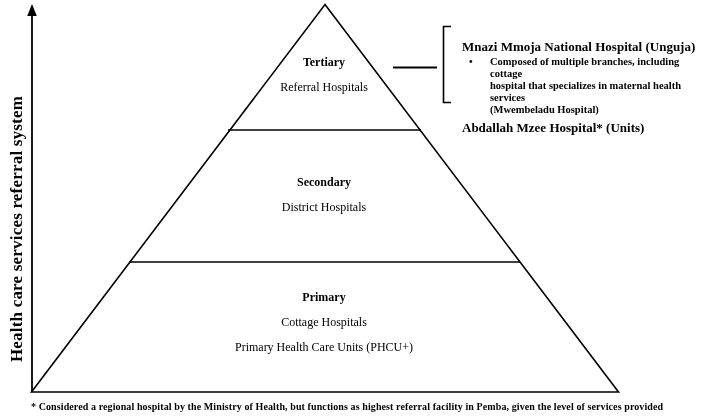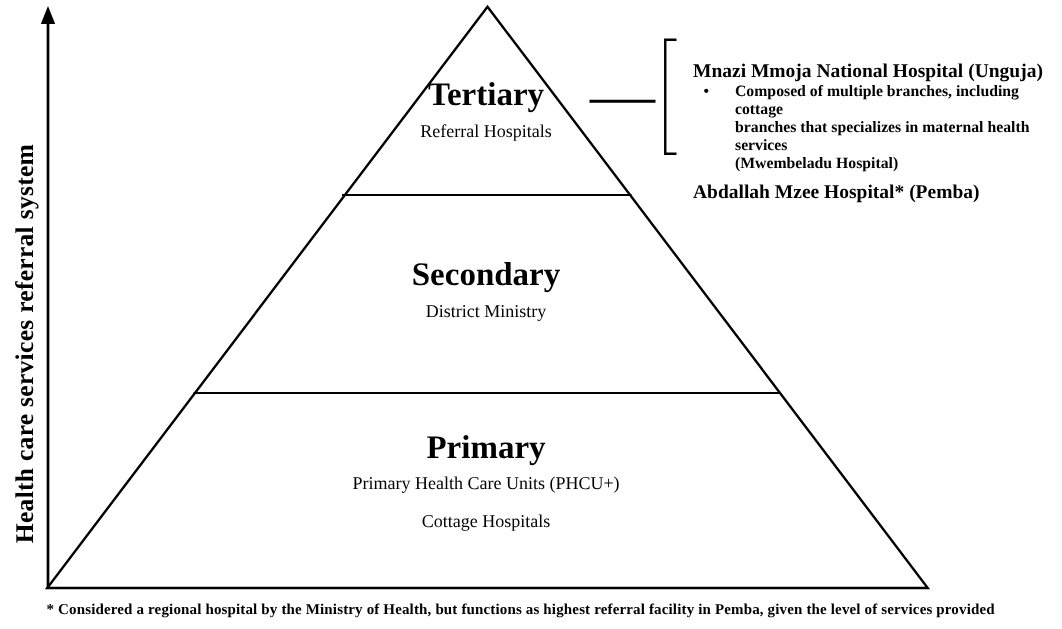--- a/index.html
+++ b/index.html
@@ -35,21 +35,21 @@
     transform: translateX(-50%);
     text-align: center;
     white-space: nowrap;
     line-height: 25px;
   }
   .tier-tertiary  { top: 50px; }
   .tier-secondary { top: 170px; text-align: center; }
   .tier-primary   { top: 285px; }
   .tier-title {
     font-weight: bold;
-    font-size: 22px;
+    font-size: 12px;
   }
   .tier-sub {
     font-size: 12px;
   }
   .annotation {
     position: absolute;
     left: 462px;
     top: 40px;
     width: 242px;
   }
@@ -107,37 +107,37 @@
 
   <div class="axis-label">Health care services referral system</div>
 
   <div class="tier tier-tertiary">
     <div class="tier-title">Tertiary</div>
     <div class="tier-sub">Referral Hospitals</div>
   </div>
 
   <div class="tier tier-secondary">
     <div class="tier-title">Secondary</div>
-    <div class="tier-sub">District Ministry</div>
+    <div class="tier-sub">District Hospitals</div>
   </div>
 
   <div class="tier tier-primary">
     <div class="tier-title">Primary</div>
+    <div class="tier-sub">Cottage Hospitals</div>
     <div class="tier-sub">Primary Health Care Units (PHCU+)</div>
-    <div class="tier-sub">Cottage Hospitals</div>
   </div>
 
   <div class="annotation">
     <div class="ann-main">Mnazi Mmoja National Hospital (Unguja)</div>
     <div class="ann-bullet">
       <span class="bullet-glyph">•</span>
       <span>
         <div>Composed of multiple branches, including cottage</div>
-        <div>branches that specializes in maternal health services</div>
+        <div>hospital that specializes in maternal health services</div>
         <div>(Mwembeladu Hospital)</div>
       </span>
     </div>
-    <div class="ann-main ann-main-2">Abdallah Mzee Hospital* (Pemba)</div>
+    <div class="ann-main ann-main-2">Abdallah Mzee Hospital* (Units)</div>
   </div>
 
   <div class="footnote">* Considered a regional hospital by the Ministry of Health, but functions as highest referral facility in Pemba, given the level of services provided</div>
 
 </div>
 
 </body></html>

